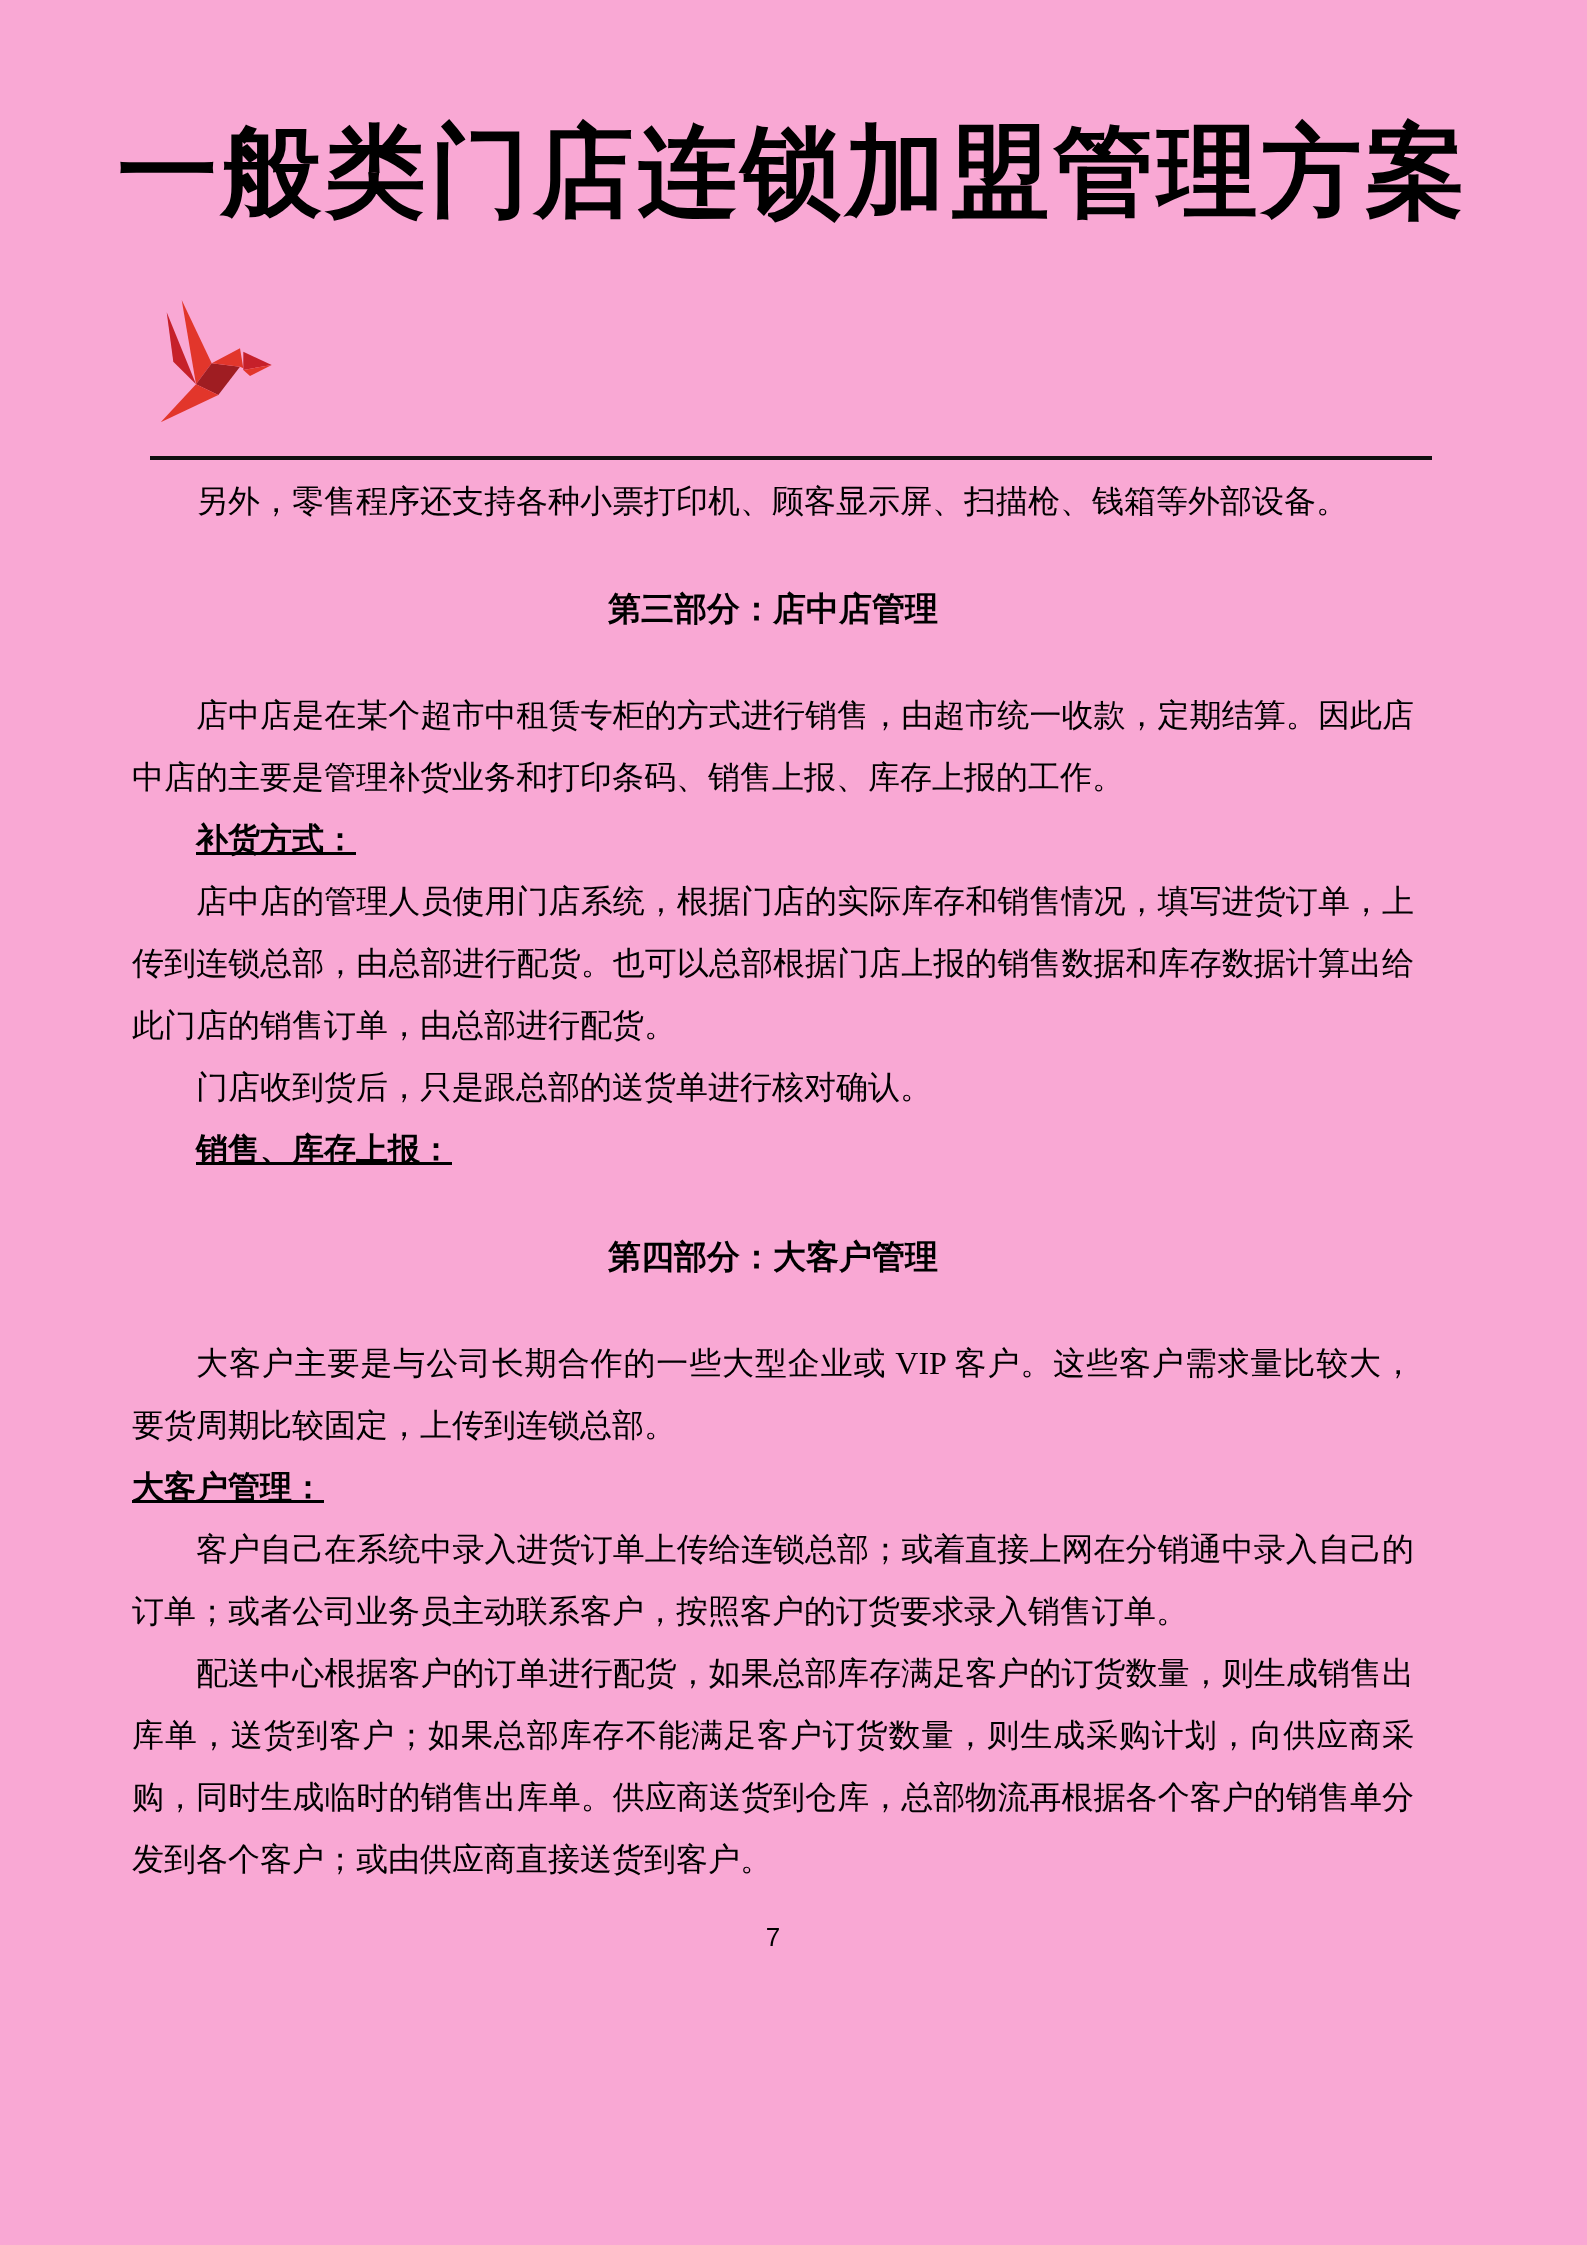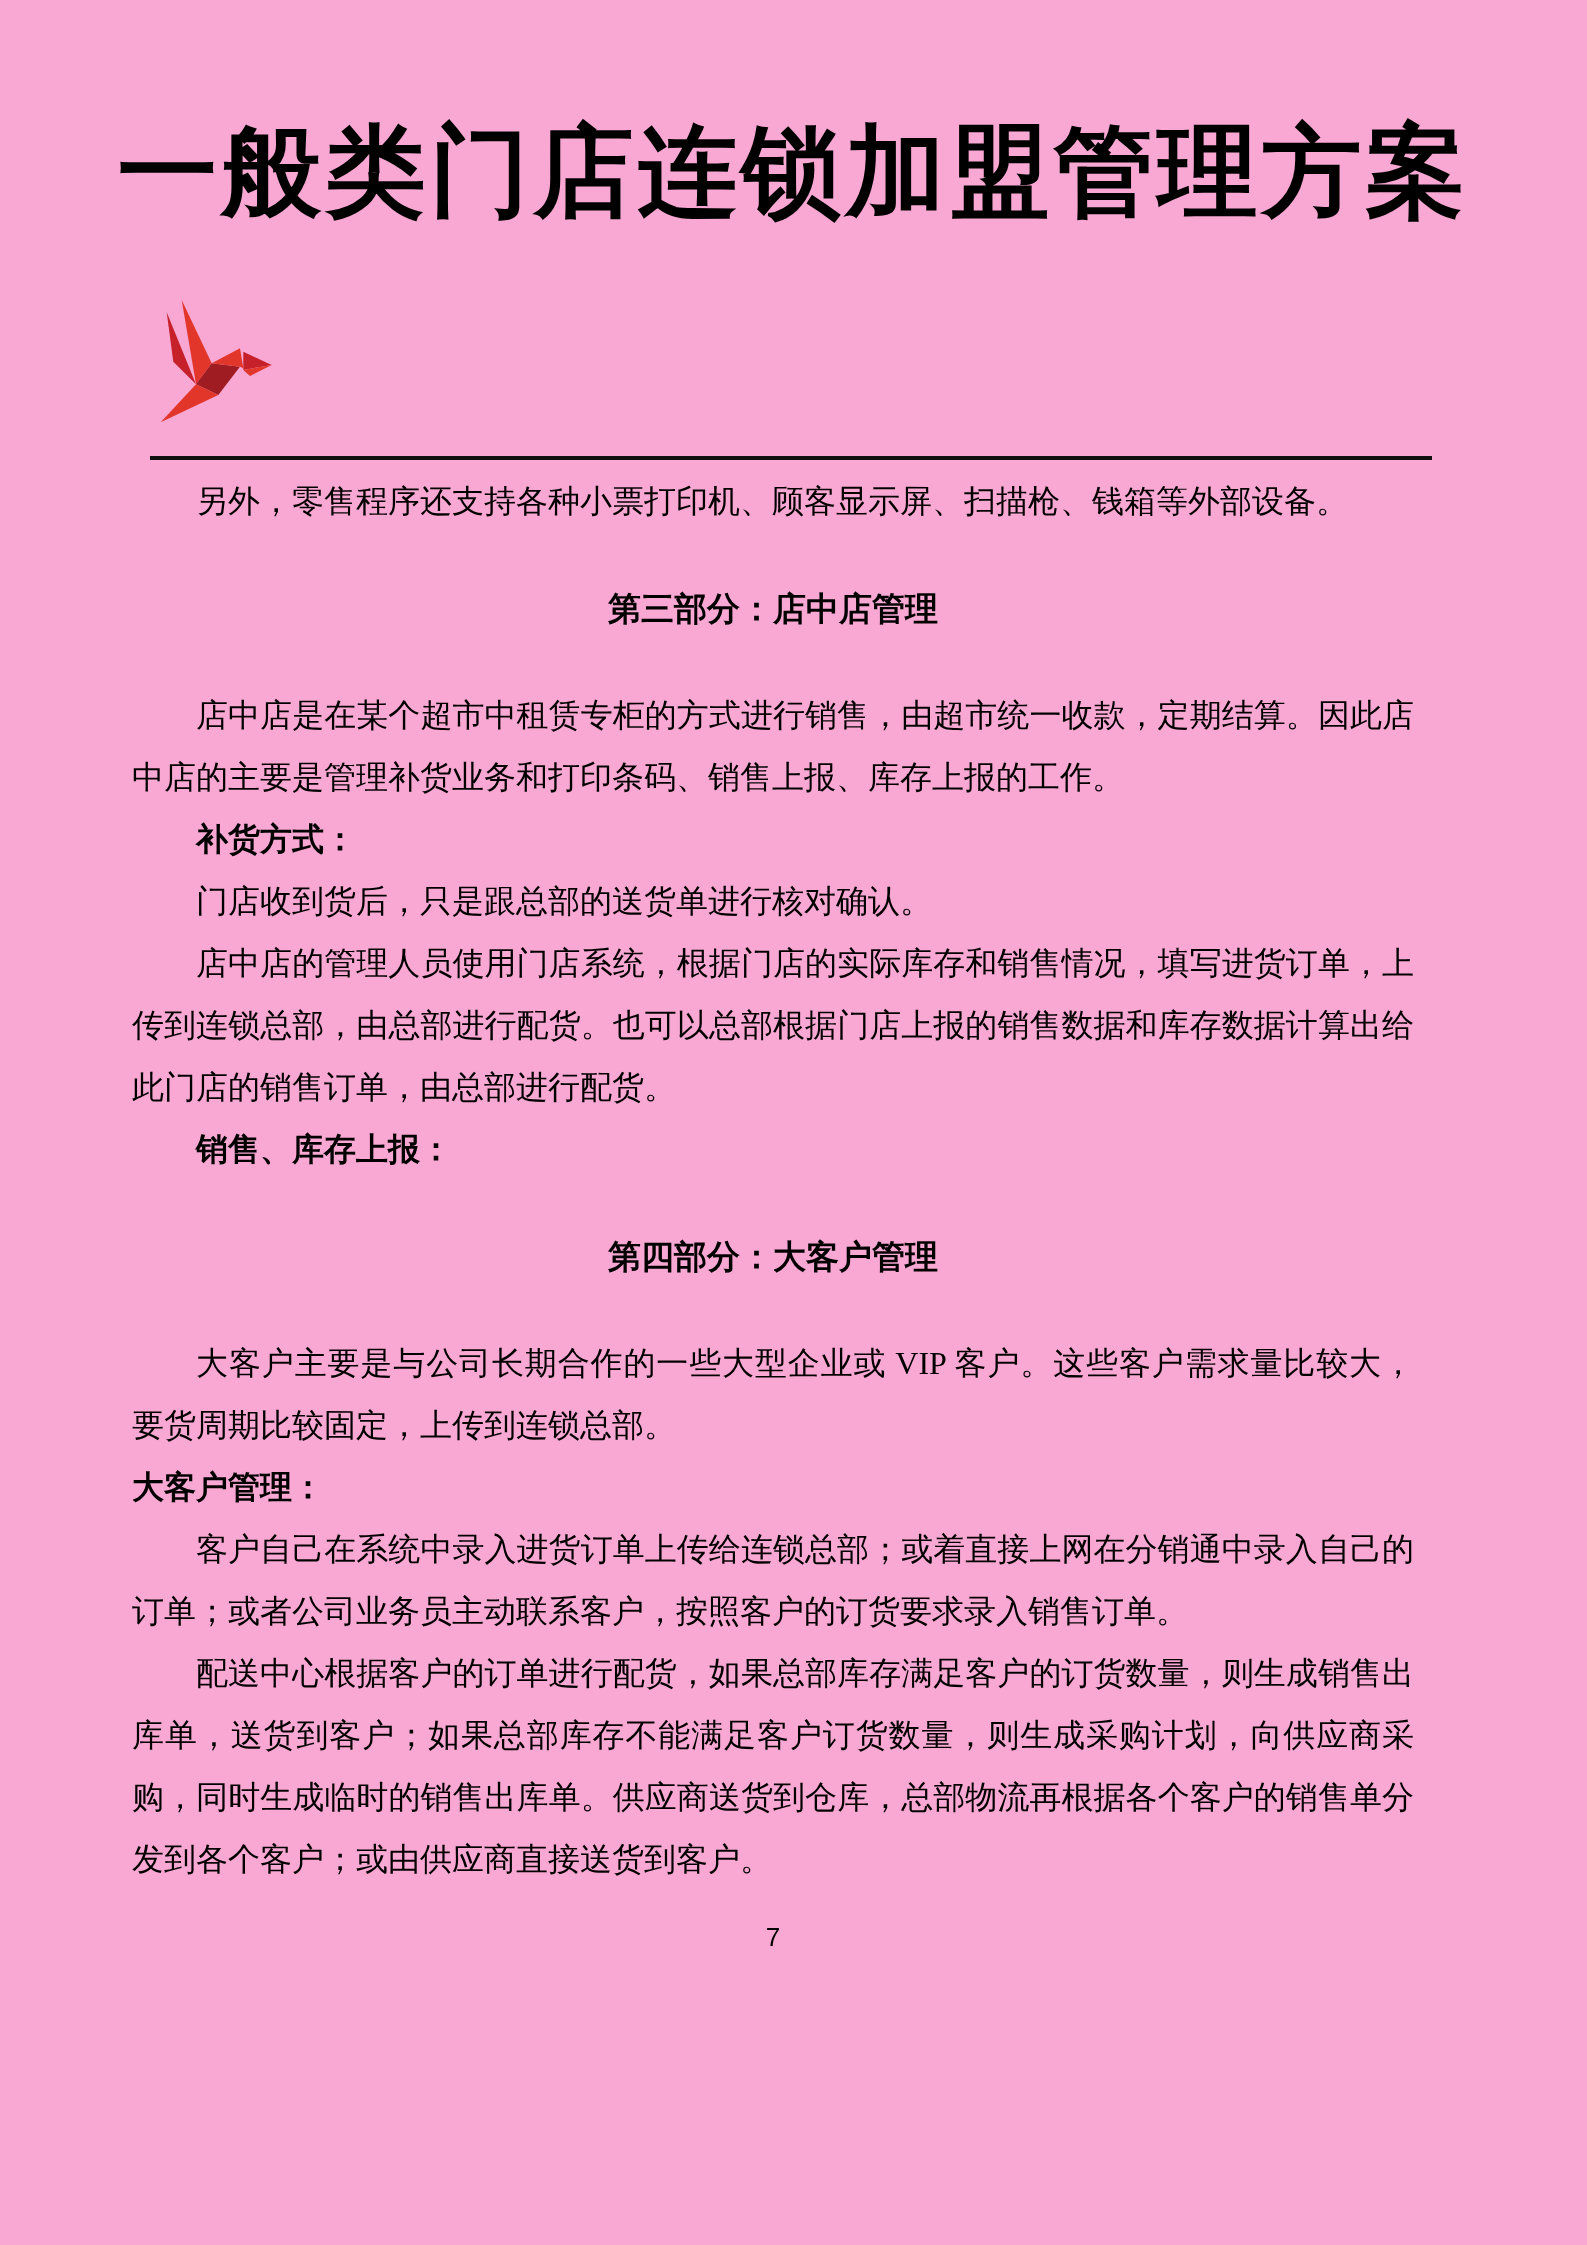--- a/index.html
+++ b/index.html
@@ -58,20 +58,21 @@
     font-weight: 700;
     line-height: 62px;
     margin: 46px 0 44px 0;
     text-indent: 0;
     text-align: center;
   }
   .sub-heading {
     font-family: "Liberation Sans", "DejaVu Sans", sans-serif;
     font-weight: 700;
     text-indent: 2em;
+    text-decoration: underline;
   }
   .sub-heading.flush { text-indent: 0; }
   .page-num {
     margin-top: 32px;
     text-align: center;
     text-indent: 0 !important;
     font-family: "Liberation Sans", "DejaVu Sans", sans-serif;
     font-size: 26px;
     line-height: 30px;
   }
@@ -100,23 +101,23 @@
   <div class="content">
 
     <p>另外，零售程序还支持各种小票打印机、顾客显示屏、扫描枪、钱箱等外部设备。</p>
 
     <div class="section-heading">第三部分：店中店管理</div>
 
     <p>店中店是在某个超市中租赁专柜的方式进行销售，由超市统一收款，定期结算。因此店中店的主要是管理补货业务和打印条码、销售上报、库存上报的工作。</p>
 
     <p class="sub-heading">补货方式：</p>
 
+    <p>店中店的管理人员使用门店系统，根据门店的实际库存和销售情况，填写进货订单，上传到连锁总部，由总部进行配货。也可以总部根据门店上报的销售数据和库存数据计算出给此门店的销售订单，由总部进行配货。</p>
+
     <p>门店收到货后，只是跟总部的送货单进行核对确认。</p>
-
-    <p>店中店的管理人员使用门店系统，根据门店的实际库存和销售情况，填写进货订单，上传到连锁总部，由总部进行配货。也可以总部根据门店上报的销售数据和库存数据计算出给此门店的销售订单，由总部进行配货。</p>
 
     <p class="sub-heading">销售、库存上报：</p>
 
 
     <div class="section-heading">第四部分：大客户管理</div>
 
     <p>大客户主要是与公司长期合作的一些大型企业或 VIP 客户。这些客户需求量比较大，要货周期比较固定，上传到连锁总部。</p>
 
     <p class="sub-heading flush">大客户管理：</p>
 

